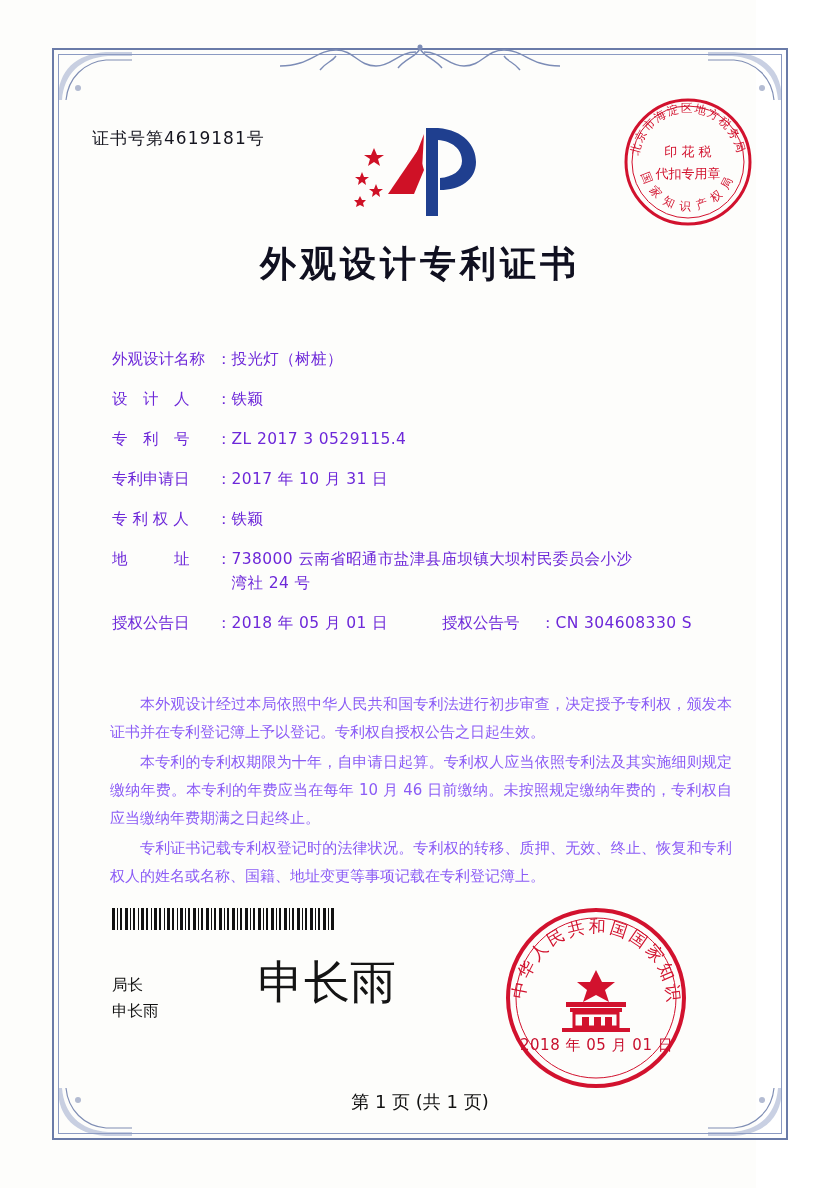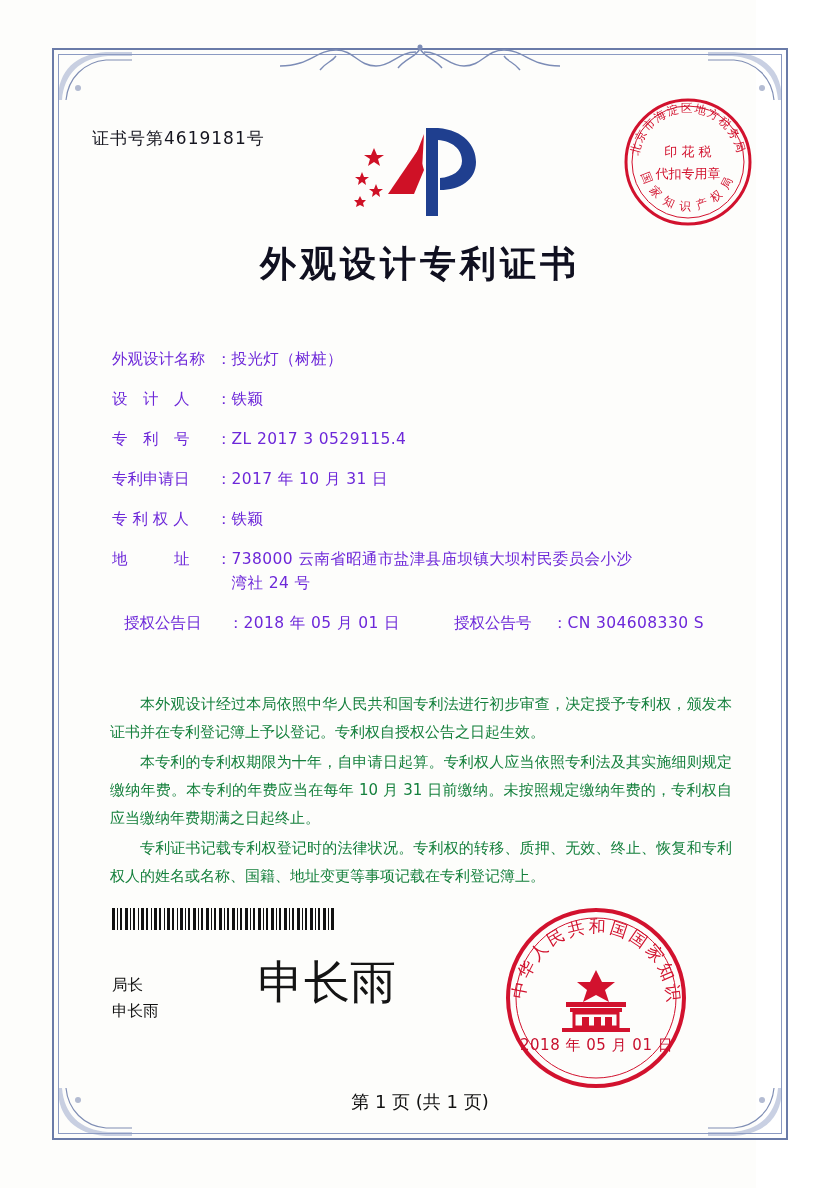--- a/index.html
+++ b/index.html
@@ -110,35 +110,34 @@
     letter-spacing: .4px;
   }
   .f-value .cont {
     display: block;
     margin-top: 8px;
   }
   .row-pub {
     display: flex;
     align-items: center;
     margin-bottom: 18px;
-    margin-left: 12px;
   }
   .pub-left { width: 330px; display: flex; }
   .pub-left .f-label { width: 104px; flex: 0 0 104px; }
   .pub-right { display: flex; }
   .pub-right .f-label { width: 98px; flex: 0 0 98px; }
 
   
   .paras {
     position: absolute;
     left: 110px; top: 690px;
     width: 622px;
     font-size: 15px;
     line-height: 28px;
-    color: #15803d;
+    color: #8b5cf6;
     text-align: justify;
   }
   .paras p {
     margin: 0 0 2px 0;
     text-indent: 30px;
   }
 
   
   .barcode {
     position: absolute;
@@ -310,21 +309,21 @@
       <span class="pub-right">
         <span class="f-label">授权公告号</span>
         <span class="f-colon">：</span>
         <span class="f-value">CN 304608330 S</span>
       </span>
     </div>
   </div>
 
   <div class="paras">
     <p>本外观设计经过本局依照中华人民共和国专利法进行初步审查，决定授予专利权，颁发本证书并在专利登记簿上予以登记。专利权自授权公告之日起生效。</p>
-    <p>本专利的专利权期限为十年，自申请日起算。专利权人应当依照专利法及其实施细则规定缴纳年费。本专利的年费应当在每年 10 月 31 日前缴纳。未按照规定缴纳年费的，专利权自应当缴纳年费期满之日起终止。</p>
+    <p>本专利的专利权期限为十年，自申请日起算。专利权人应当依照专利法及其实施细则规定缴纳年费。本专利的年费应当在每年 10 月 46 日前缴纳。未按照规定缴纳年费的，专利权自应当缴纳年费期满之日起终止。</p>
     <p>专利证书记载专利权登记时的法律状况。专利权的转移、质押、无效、终止、恢复和专利权人的姓名或名称、国籍、地址变更等事项记载在专利登记簿上。</p>
   </div>
 
   <svg class="barcode" viewBox="0 0 224 22" preserveAspectRatio="none">
     <g fill="#111">
       <rect x="0" y="0" width="3" height="22"></rect>
         <rect x="5" y="0" width="1" height="22"></rect>
       <rect x="8" y="0" width="2" height="22"></rect>
         <rect x="13" y="0" width="3" height="22"></rect>
       <rect x="18" y="0" width="1" height="22"></rect>

